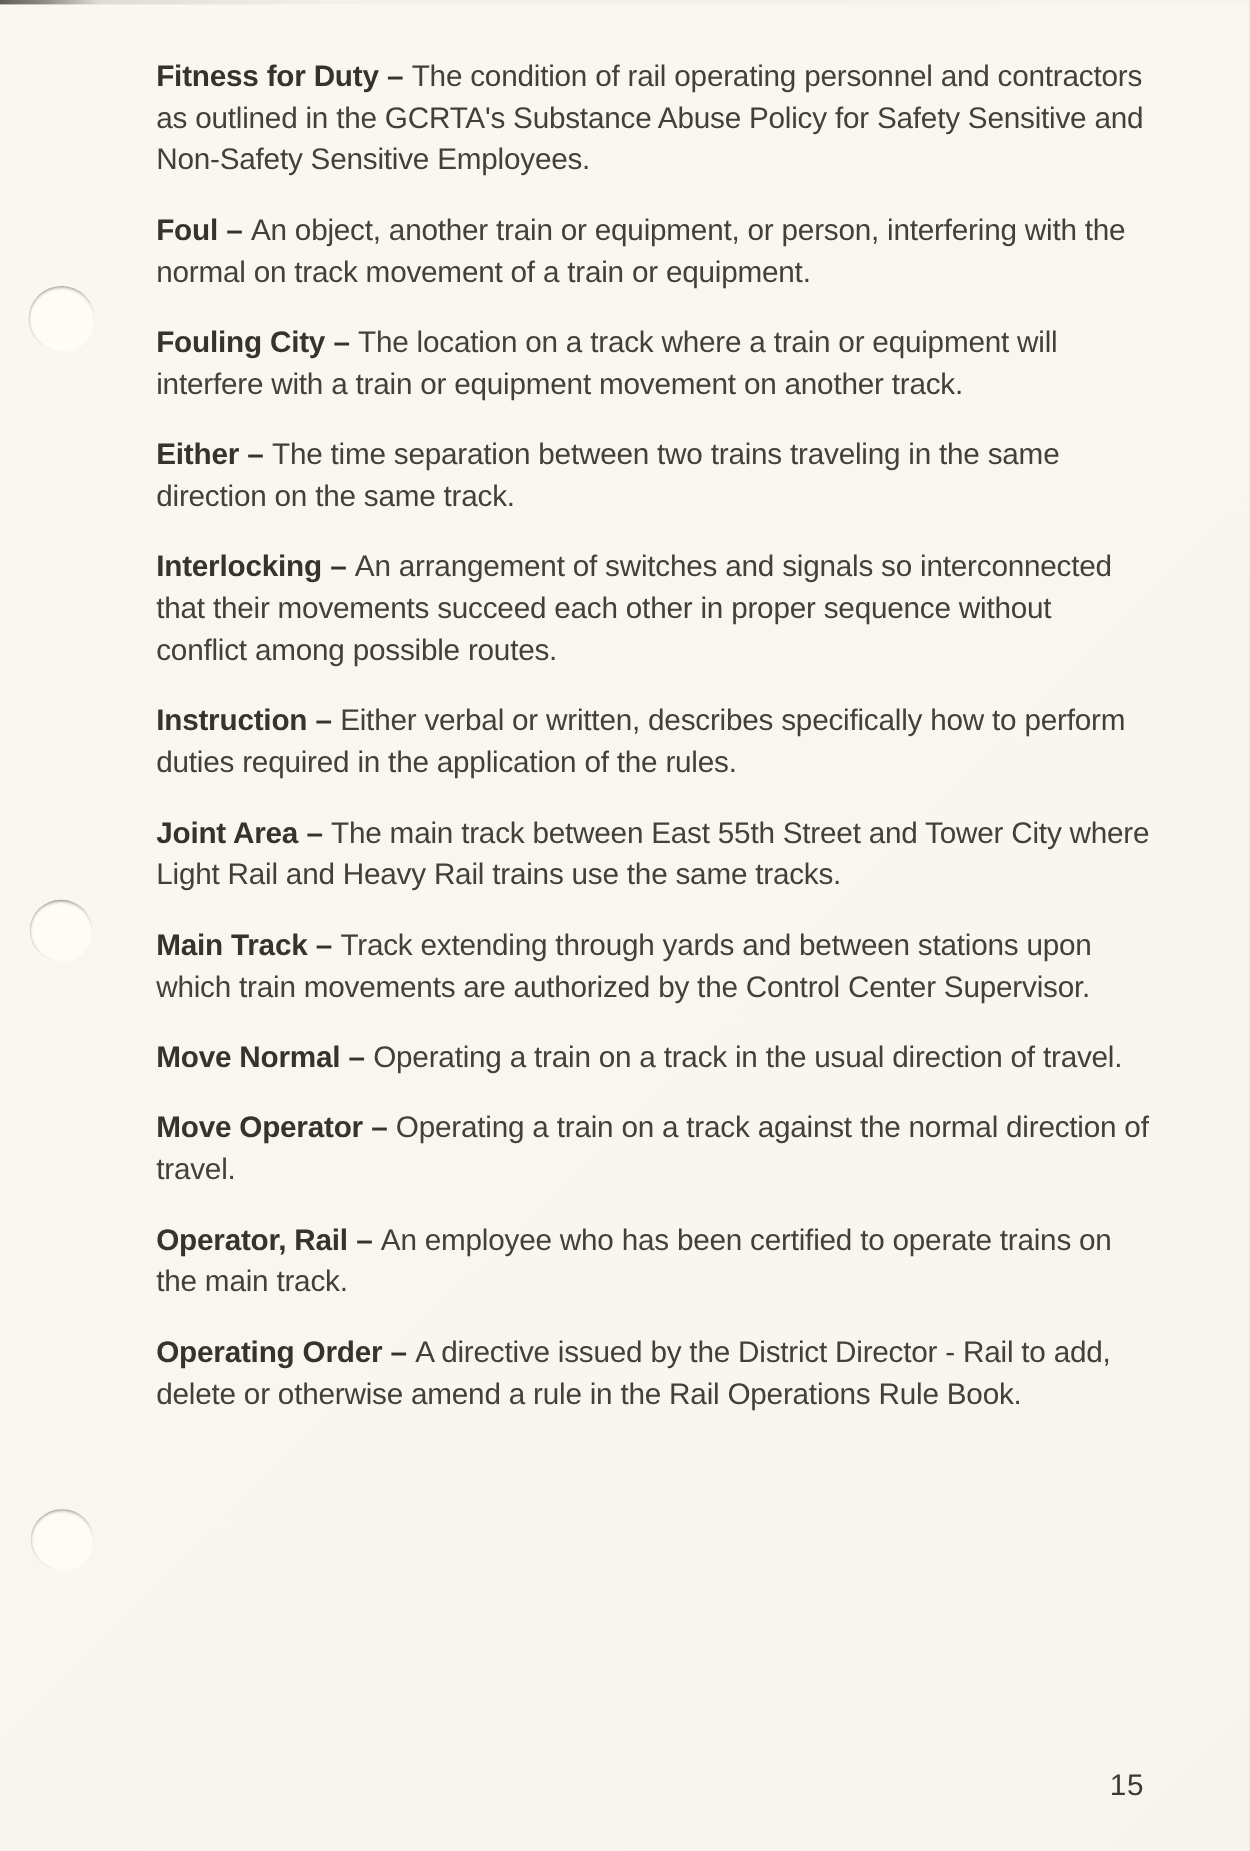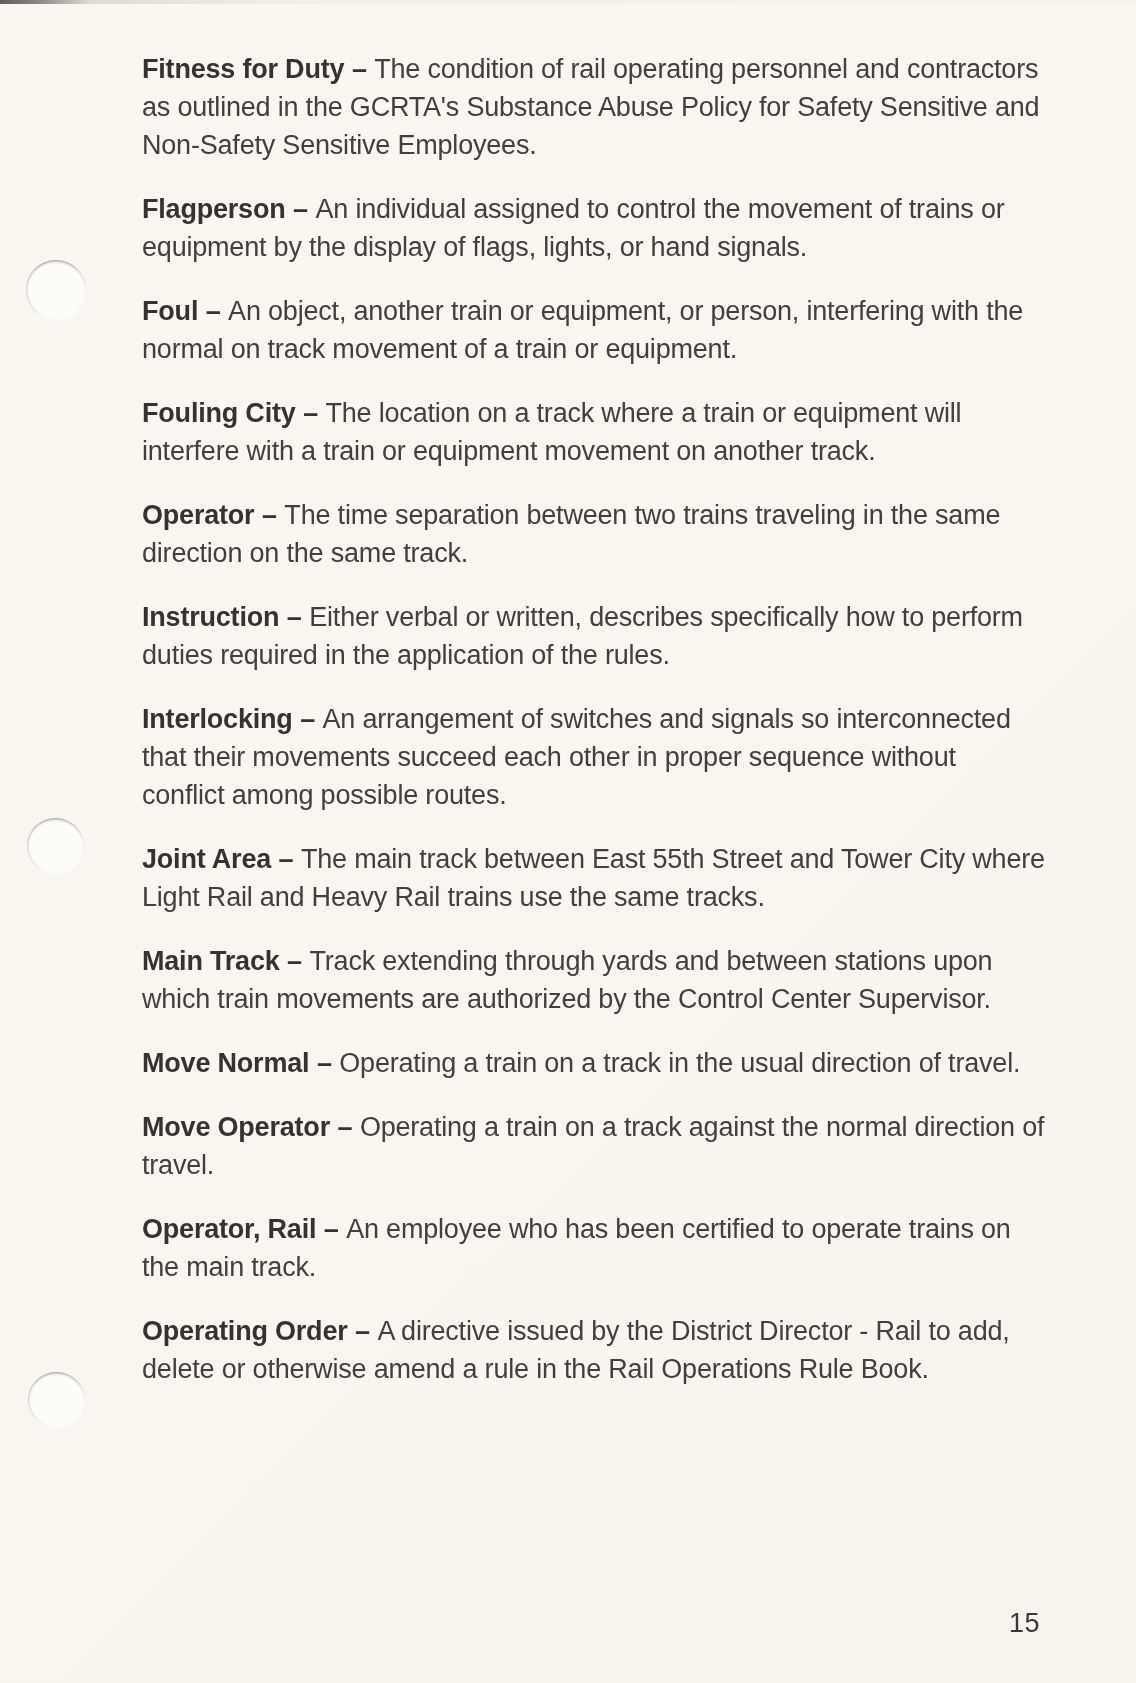--- a/index.html
+++ b/index.html
@@ -80,31 +80,30 @@
 <div class="page">
   <div class="scan-edge"></div>
 
   <div class="hole hole-1"></div>
   <div class="hole hole-2"></div>
   <div class="hole hole-3"></div>
 
   <div class="content" id="entries">
   <p class="entry"><strong class="term">Fitness for Duty</strong><strong class="dash">–</strong><span class="def">The condition of rail operating personnel and contractors as outlined in the GCRTA's Substance Abuse Policy for Safety Sensitive and Non-Safety Sensitive Employees.</span></p>
 
-  <p class="entry"><strong class="term">Flagperson</strong><strong class="dash">–</strong><span class="def">An individual assigned to control the movement of trains or equipment by the display of flags, lights, or hand signals.</span></p>
 
   <p class="entry"><strong class="term">Foul</strong><strong class="dash">–</strong><span class="def">An object, another train or equipment, or person, interfering with the normal on track movement of a train or equipment.</span></p>
 
   <p class="entry"><strong class="term">Fouling City</strong><strong class="dash">–</strong><span class="def">The location on a track where a train or equipment will interfere with a train or equipment movement on another track.</span></p>
 
-  <p class="entry"><strong class="term">Operator</strong><strong class="dash">–</strong><span class="def">The time separation between two trains traveling in the same direction on the same track.</span></p>
+  <p class="entry"><strong class="term">Either</strong><strong class="dash">–</strong><span class="def">The time separation between two trains traveling in the same direction on the same track.</span></p>
+
+  <p class="entry"><strong class="term">Interlocking</strong><strong class="dash">–</strong><span class="def">An arrangement of switches and signals so interconnected that their movements succeed each other in proper sequence without conflict among possible routes.</span></p>
 
   <p class="entry"><strong class="term">Instruction</strong><strong class="dash">–</strong><span class="def">Either verbal or written, describes specifically how to perform duties required in the application of the rules.</span></p>
-
-  <p class="entry"><strong class="term">Interlocking</strong><strong class="dash">–</strong><span class="def">An arrangement of switches and signals so interconnected that their movements succeed each other in proper sequence without conflict among possible routes.</span></p>
 
   <p class="entry"><strong class="term">Joint Area</strong><strong class="dash">–</strong><span class="def">The main track between East 55th Street and Tower City where Light Rail and Heavy Rail trains use the same tracks.</span></p>
 
   <p class="entry"><strong class="term">Main Track</strong><strong class="dash">–</strong><span class="def">Track extending through yards and between stations upon which train movements are authorized by the Control Center Supervisor.</span></p>
 
   <p class="entry"><strong class="term">Move Normal</strong><strong class="dash">–</strong><span class="def">Operating a train on a track in the usual direction of travel.</span></p>
 
   <p class="entry"><strong class="term">Move Operator</strong><strong class="dash">–</strong><span class="def">Operating a train on a track against the normal direction of travel.</span></p>
 
   <p class="entry"><strong class="term">Operator, Rail</strong><strong class="dash">–</strong><span class="def">An employee who has been certified to operate trains on the main track.</span></p>

